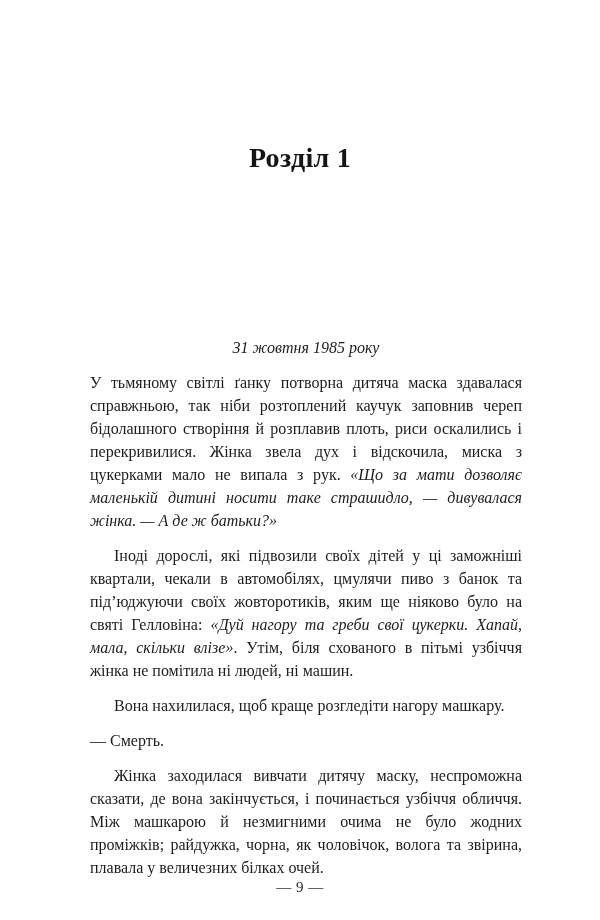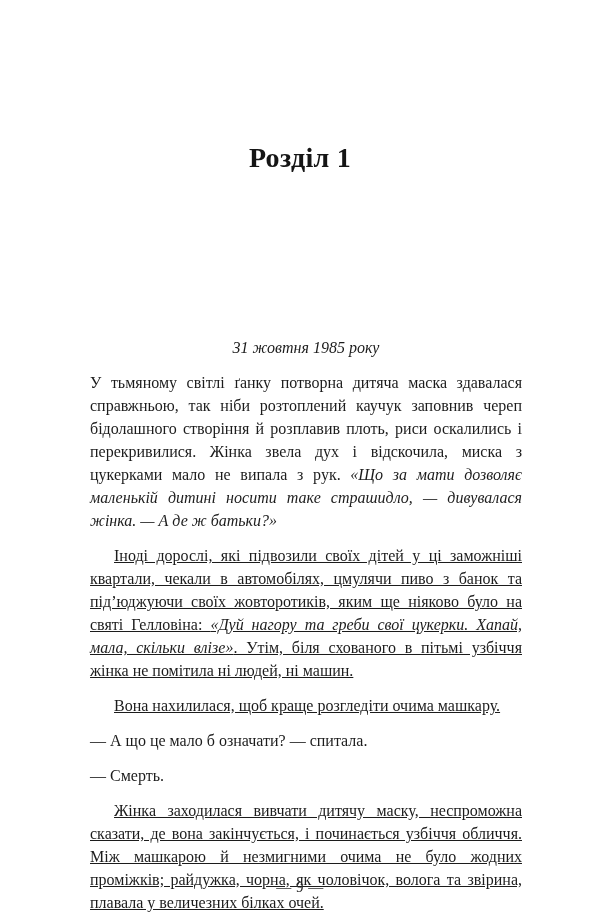--- a/index.html
+++ b/index.html
@@ -41,21 +41,20 @@
     font-style: italic;
     margin: 0 0 1px 0;
   }
   .para {
     margin: 12px;
     text-align: justify;
     text-indent: 0;
   }
   .para.indent {
     text-indent: 24px;
-    text-decoration: underline;
   }
   .italic {
     font-style: italic;
   }
   .footer {
     position: absolute;
     bottom: 24px;
     left: 0;
     width: 100%;
     text-align: center;
@@ -72,23 +71,22 @@
   <h1 class="chapter-title">Розділ 1</h1>
 
   <div class="content">
 
     <div class="date-line">31 жовтня 1985 року</div>
 
     <p class="para"><span>У тьмяному світлі ґанку потворна дитяча маска здавалася справжньою, так ніби розтоплений каучук заповнив череп бідолашного створіння й розплавив плоть, риси оскалились і перекривилися. Жінка звела дух і відскочила, миска з цукерками мало не випала з рук. </span><span class="italic">«Що за мати дозволяє маленькій дитині носити таке страшидло, — дивувалася жінка. — А де ж батьки?»</span></p>
 
     <p class="para indent"><span>Іноді дорослі, які підвозили своїх дітей у ці заможніші квартали, чекали в автомобілях, цмулячи пиво з банок та під’юджуючи своїх жовторотиків, яким ще ніяково було на святі Гелловіна: </span><span class="italic">«Дуй нагору та греби свої цукерки. Хапай, мала, скільки влізе»</span><span>. Утім, біля схованого в пітьмі узбіччя жінка не помітила ні людей, ні машин.</span></p>
 
-    <p class="para indent"><span>Вона нахилилася, щоб краще розгледіти очима машкару.</span></p>
+    <p class="para indent"><span>Вона нахилилася, щоб краще розгледіти нагору машкару.</span></p>
 
-    <p class="para"><span>— А що це мало б означати? — спитала.</span></p>
 
     <p class="para"><span>— Смерть.</span></p>
 
 
     <p class="para indent"><span>Жінка заходилася вивчати дитячу маску, неспроможна сказати, де вона закінчується, і починається узбіччя обличчя. Між машкарою й незмигними очима не було жодних проміжків; райдужка, чорна, як чоловічок, волога та звірина, плавала у величезних білках очей.</span></p>
 
   </div>
 
   <div class="footer">— 9 —</div>
 

